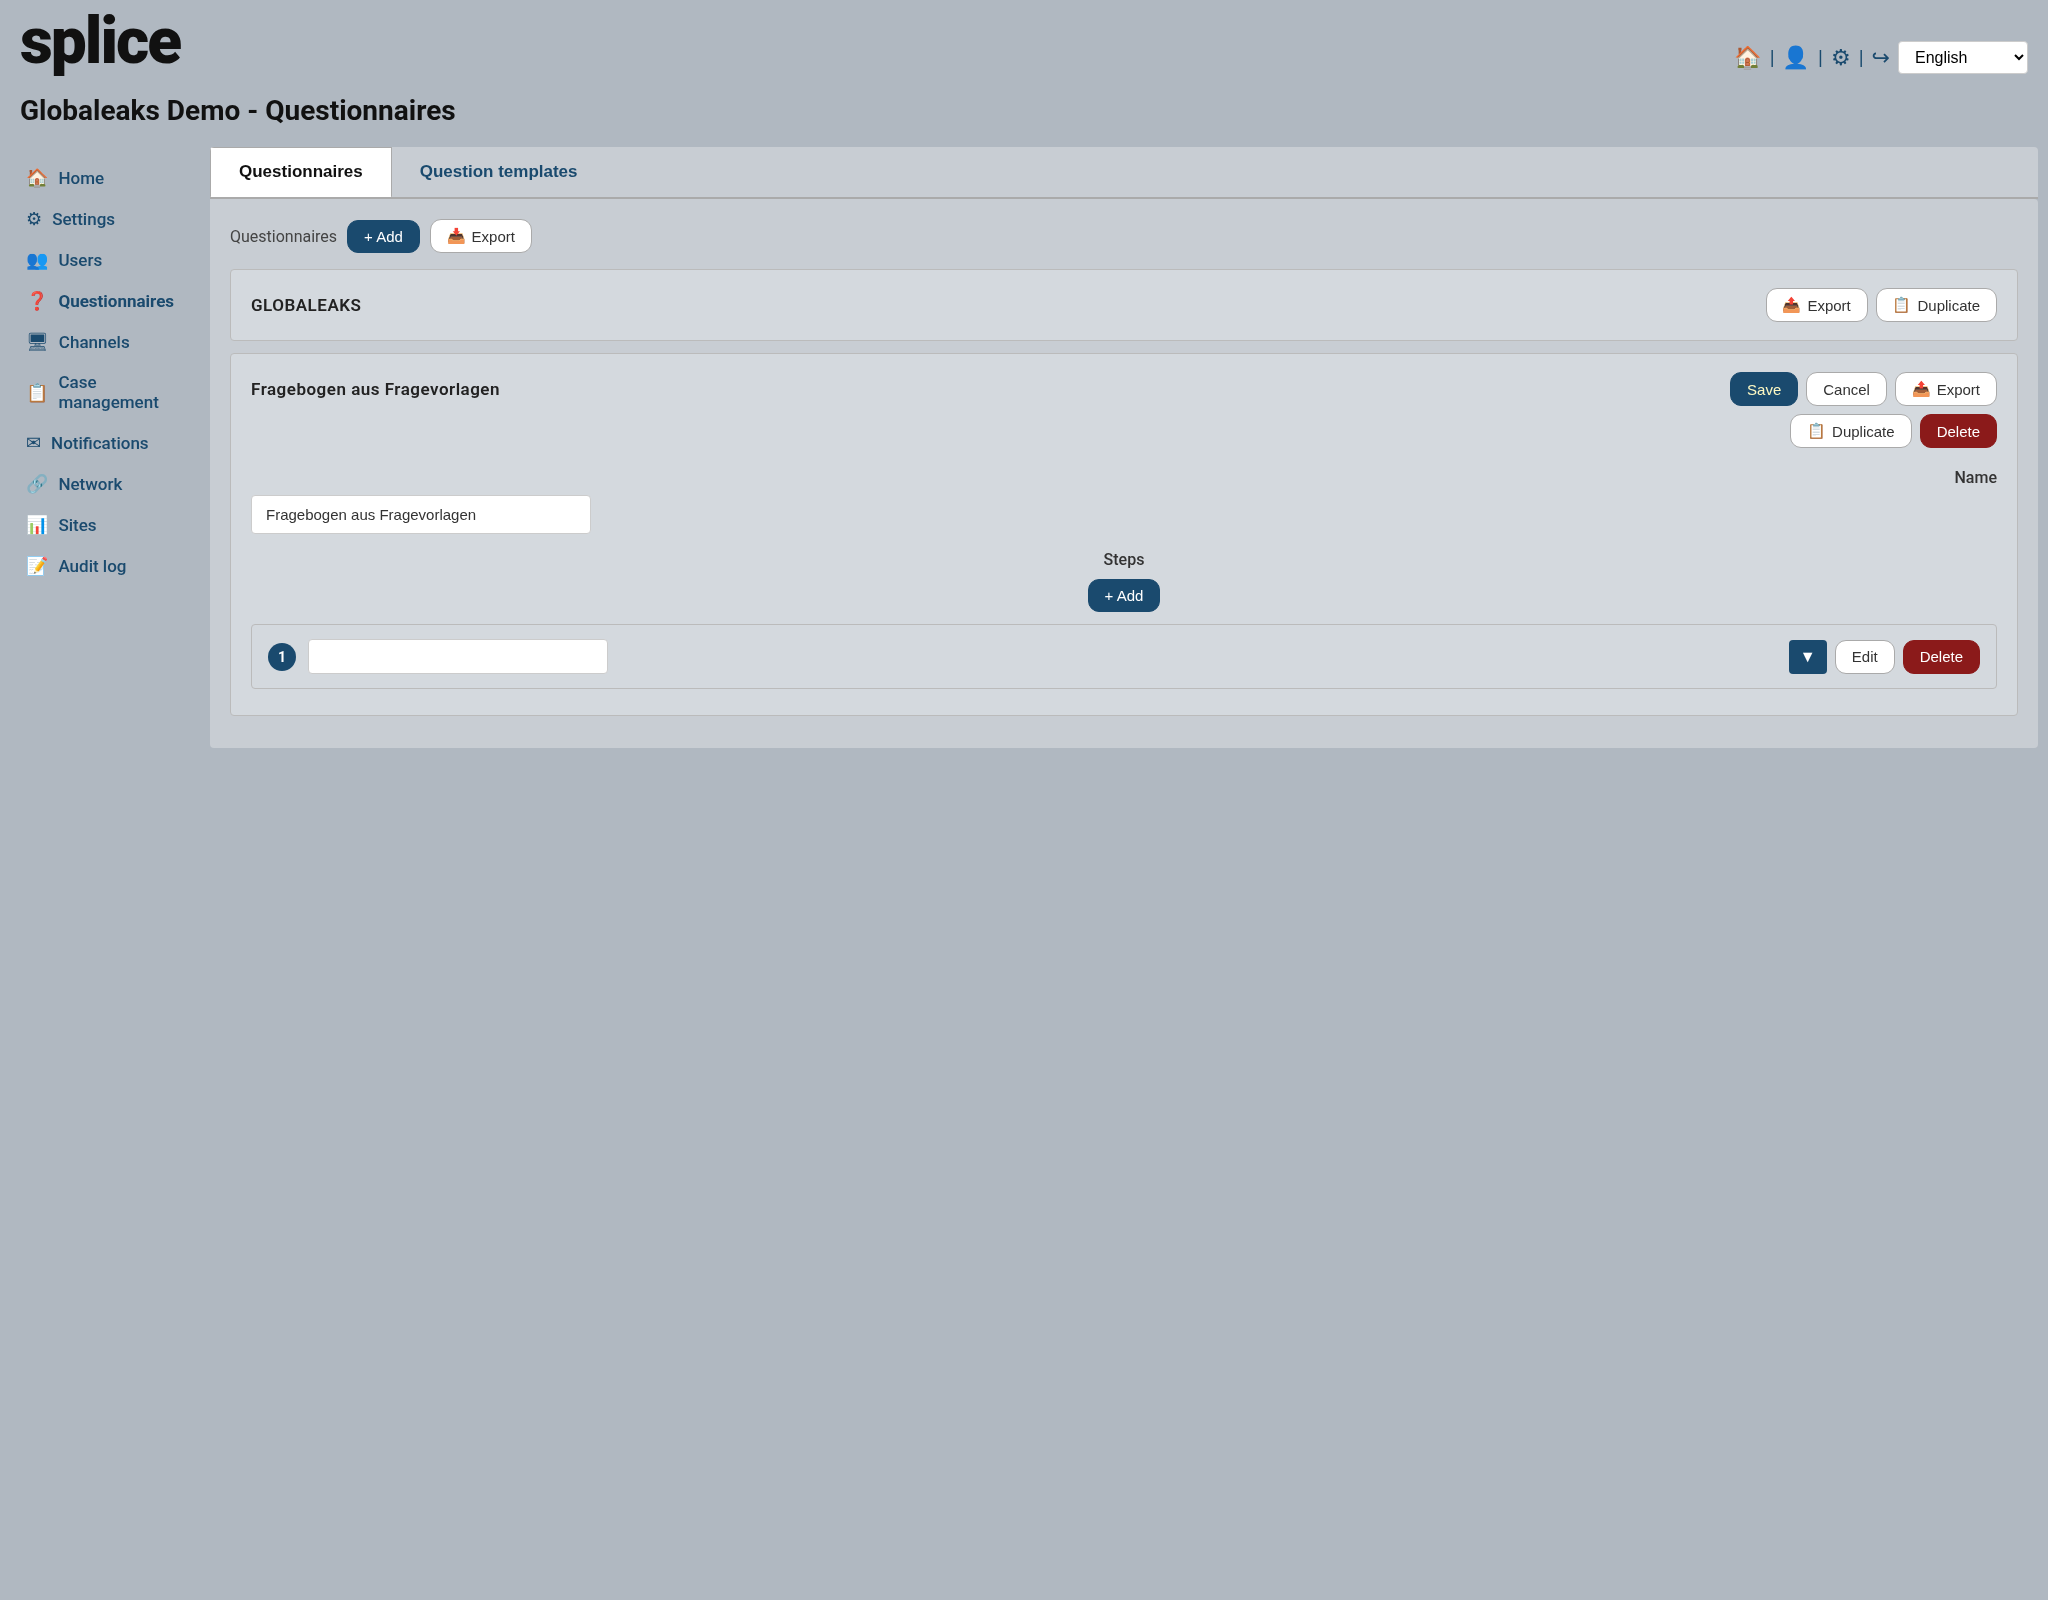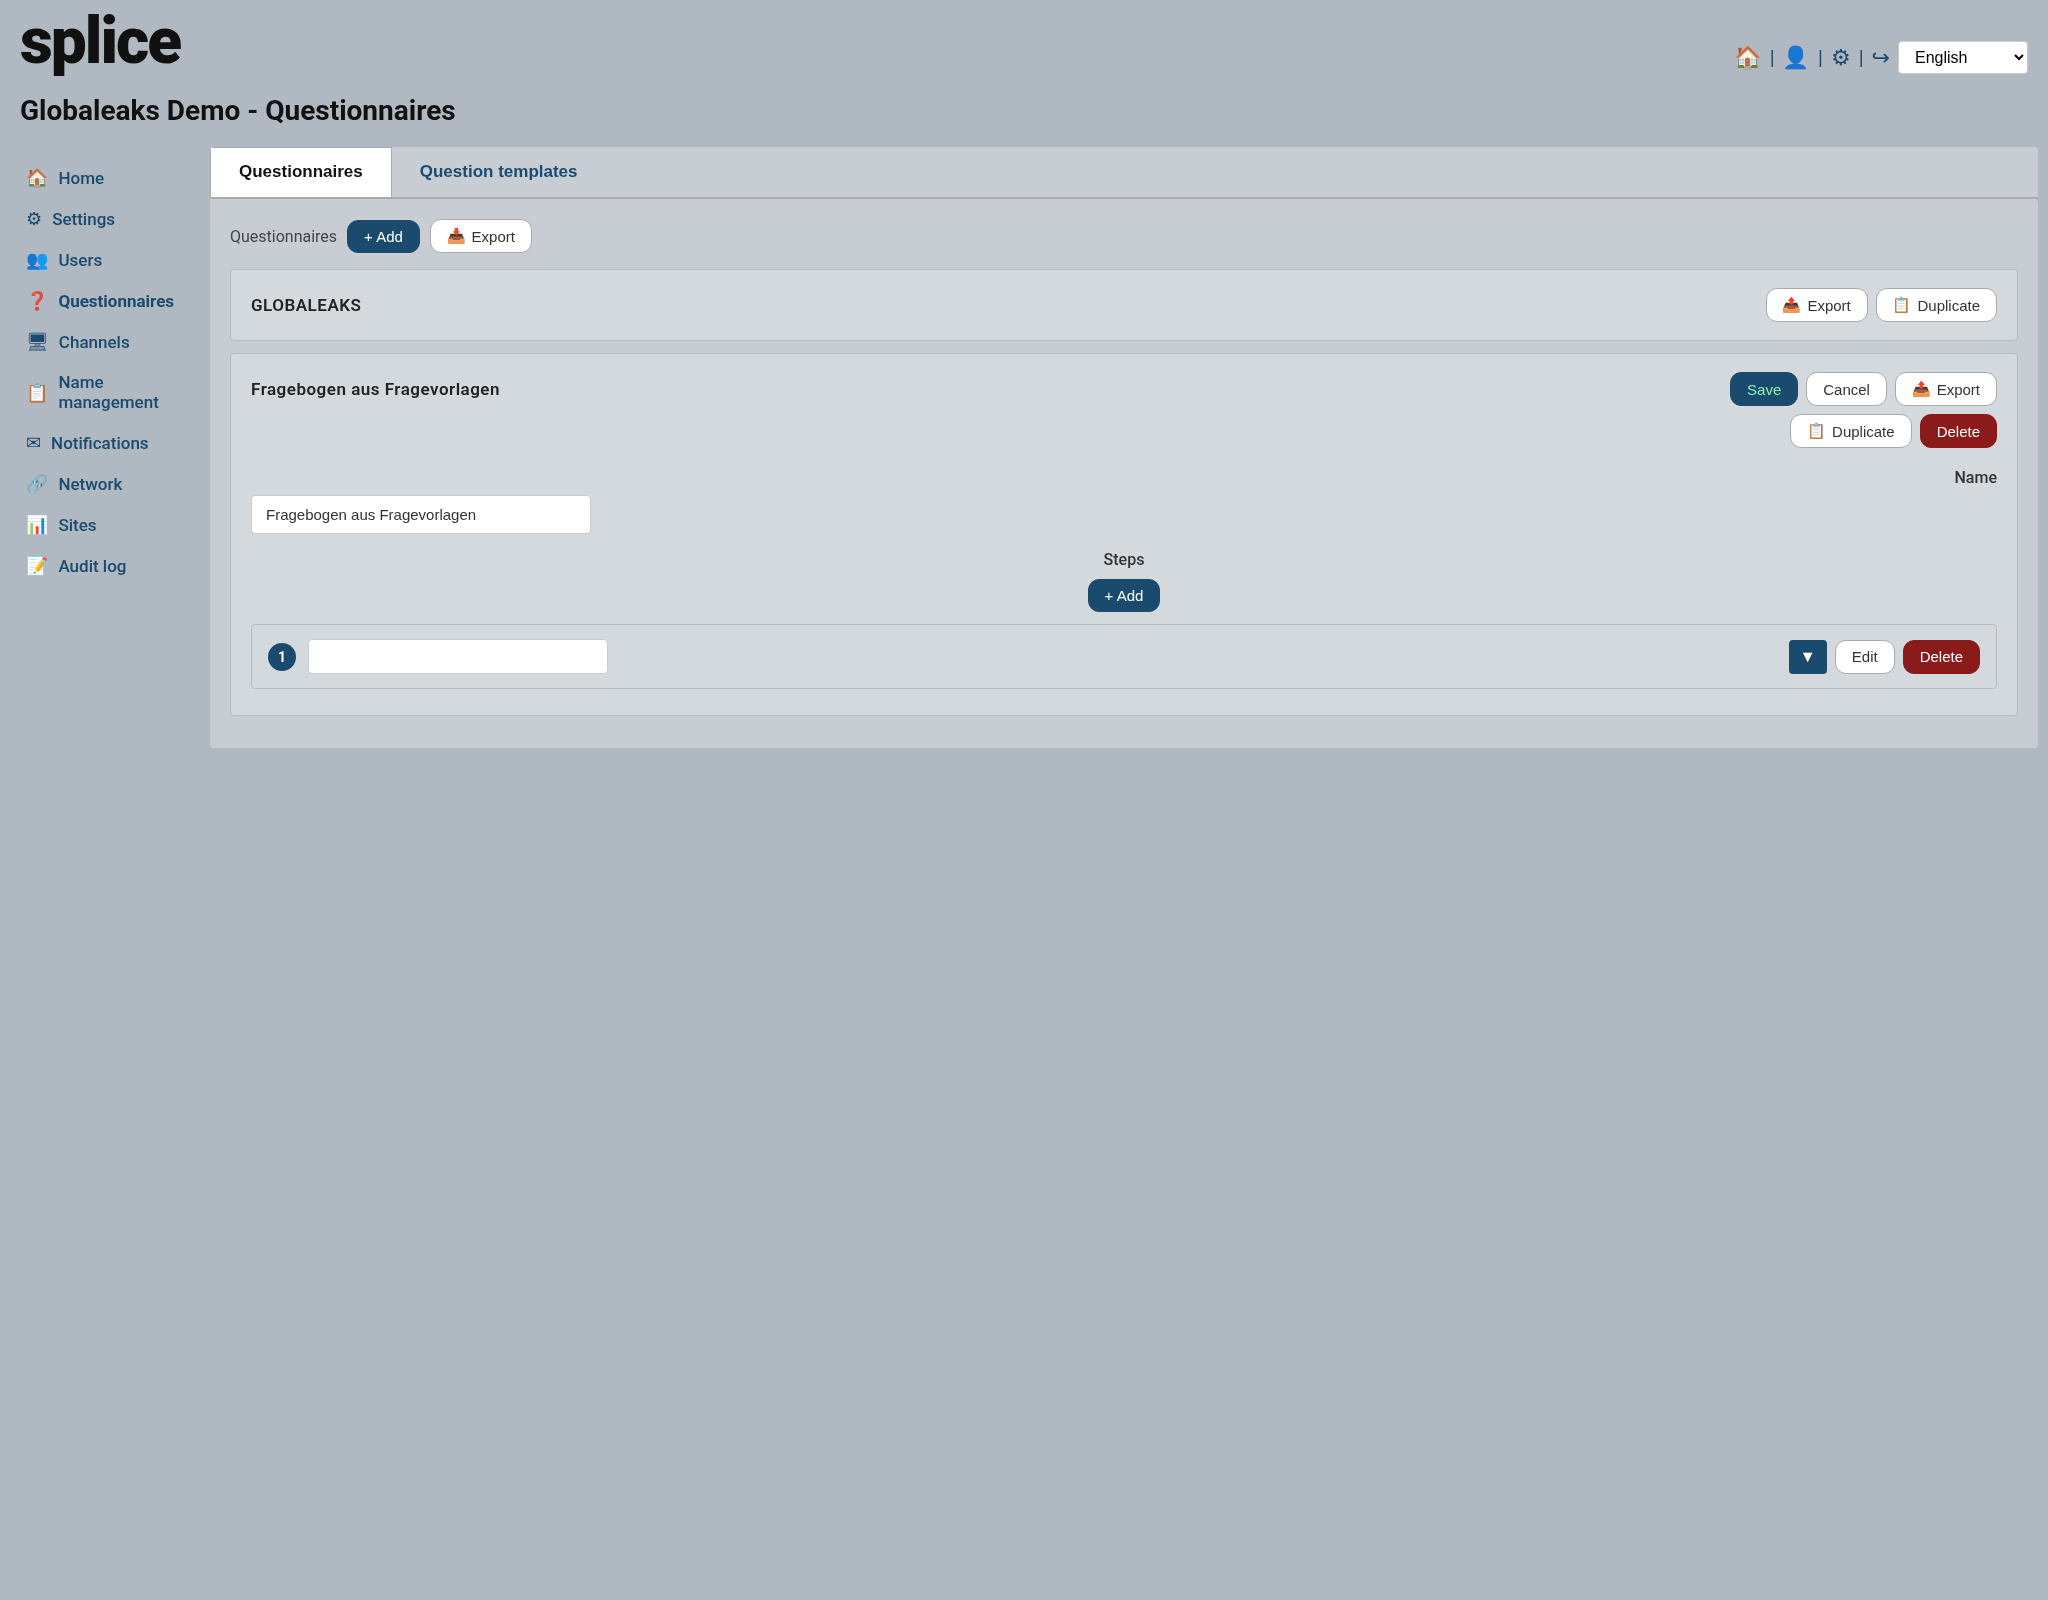--- a/index.html
+++ b/index.html
@@ -176,21 +176,21 @@
       color: #333;
       border-color: #aaa;
     }
     .btn-danger {
       background: #8b1a1a;
       color: #fff;
       border-color: #8b1a1a;
     }
     .btn-save {
       background: #1a4a6e;
-      color: #86efac;
+      color: #fef9c3;
       border-color: #1a4a6e;
     }
 
     
     .card {
       background: #d4d9de;
       border: 1px solid #bbb;
       border-radius: 4px;
       margin-bottom: 12px;
       padding: 18px 20px;
@@ -345,21 +345,21 @@
     <a class="sidebar-item active">
       <span class="sidebar-icon">❓</span>
       <span>Questionnaires</span>
     </a>
     <a class="sidebar-item">
       <span class="sidebar-icon">🖥</span>
       <span>Channels</span>
     </a>
     <a class="sidebar-item">
       <span class="sidebar-icon">📋</span>
-      <span>Name management</span>
+      <span>Case management</span>
     </a>
     <a class="sidebar-item">
       <span class="sidebar-icon">✉</span>
       <span>Notifications</span>
     </a>
     <a class="sidebar-item">
       <span class="sidebar-icon">🔗</span>
       <span>Network</span>
     </a>
     <a class="sidebar-item">

